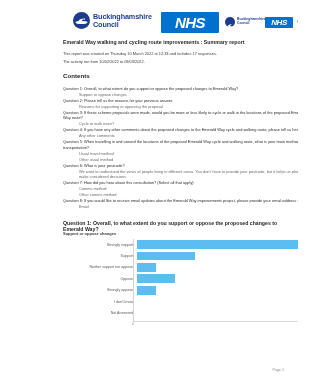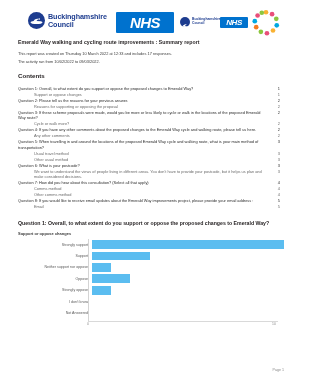--- a/index.html
+++ b/index.html
@@ -1,21 +1,21 @@
 <!DOCTYPE html>
 <html><head>
 <meta charset="utf-8">
 <style>
   html,body{margin:0;padding:0;}
   body{
     width:298px;height:386px;background:#ffffff;
     font-family:"Liberation Sans",sans-serif;
     color:#231f20;overflow:hidden;position:relative;
   }
-  .page{position:absolute;inset:0;padding:0;}
+  .page{position:absolute;inset:0;padding:0;margin-left:45px;}
 
   
   .logo-row{
     position:absolute;left:0;top:6px;width:298px;height:30px;
   }
   .bc-logo{position:absolute;left:28px;top:6px;display:flex;align-items:center;gap:3px;}
   .bc-mark{width:17px;height:17px;border-radius:50%;background:#1d3c8f;position:relative;overflow:hidden;flex:none;}
   .bc-mark .swan{position:absolute;left:2px;top:5px;width:13px;height:8px;}
   .bc-text{font-size:7.2px;line-height:7.6px;font-weight:bold;color:#1d3c8f;letter-spacing:-0.1px;}
   .bc-text span{display:block;}

